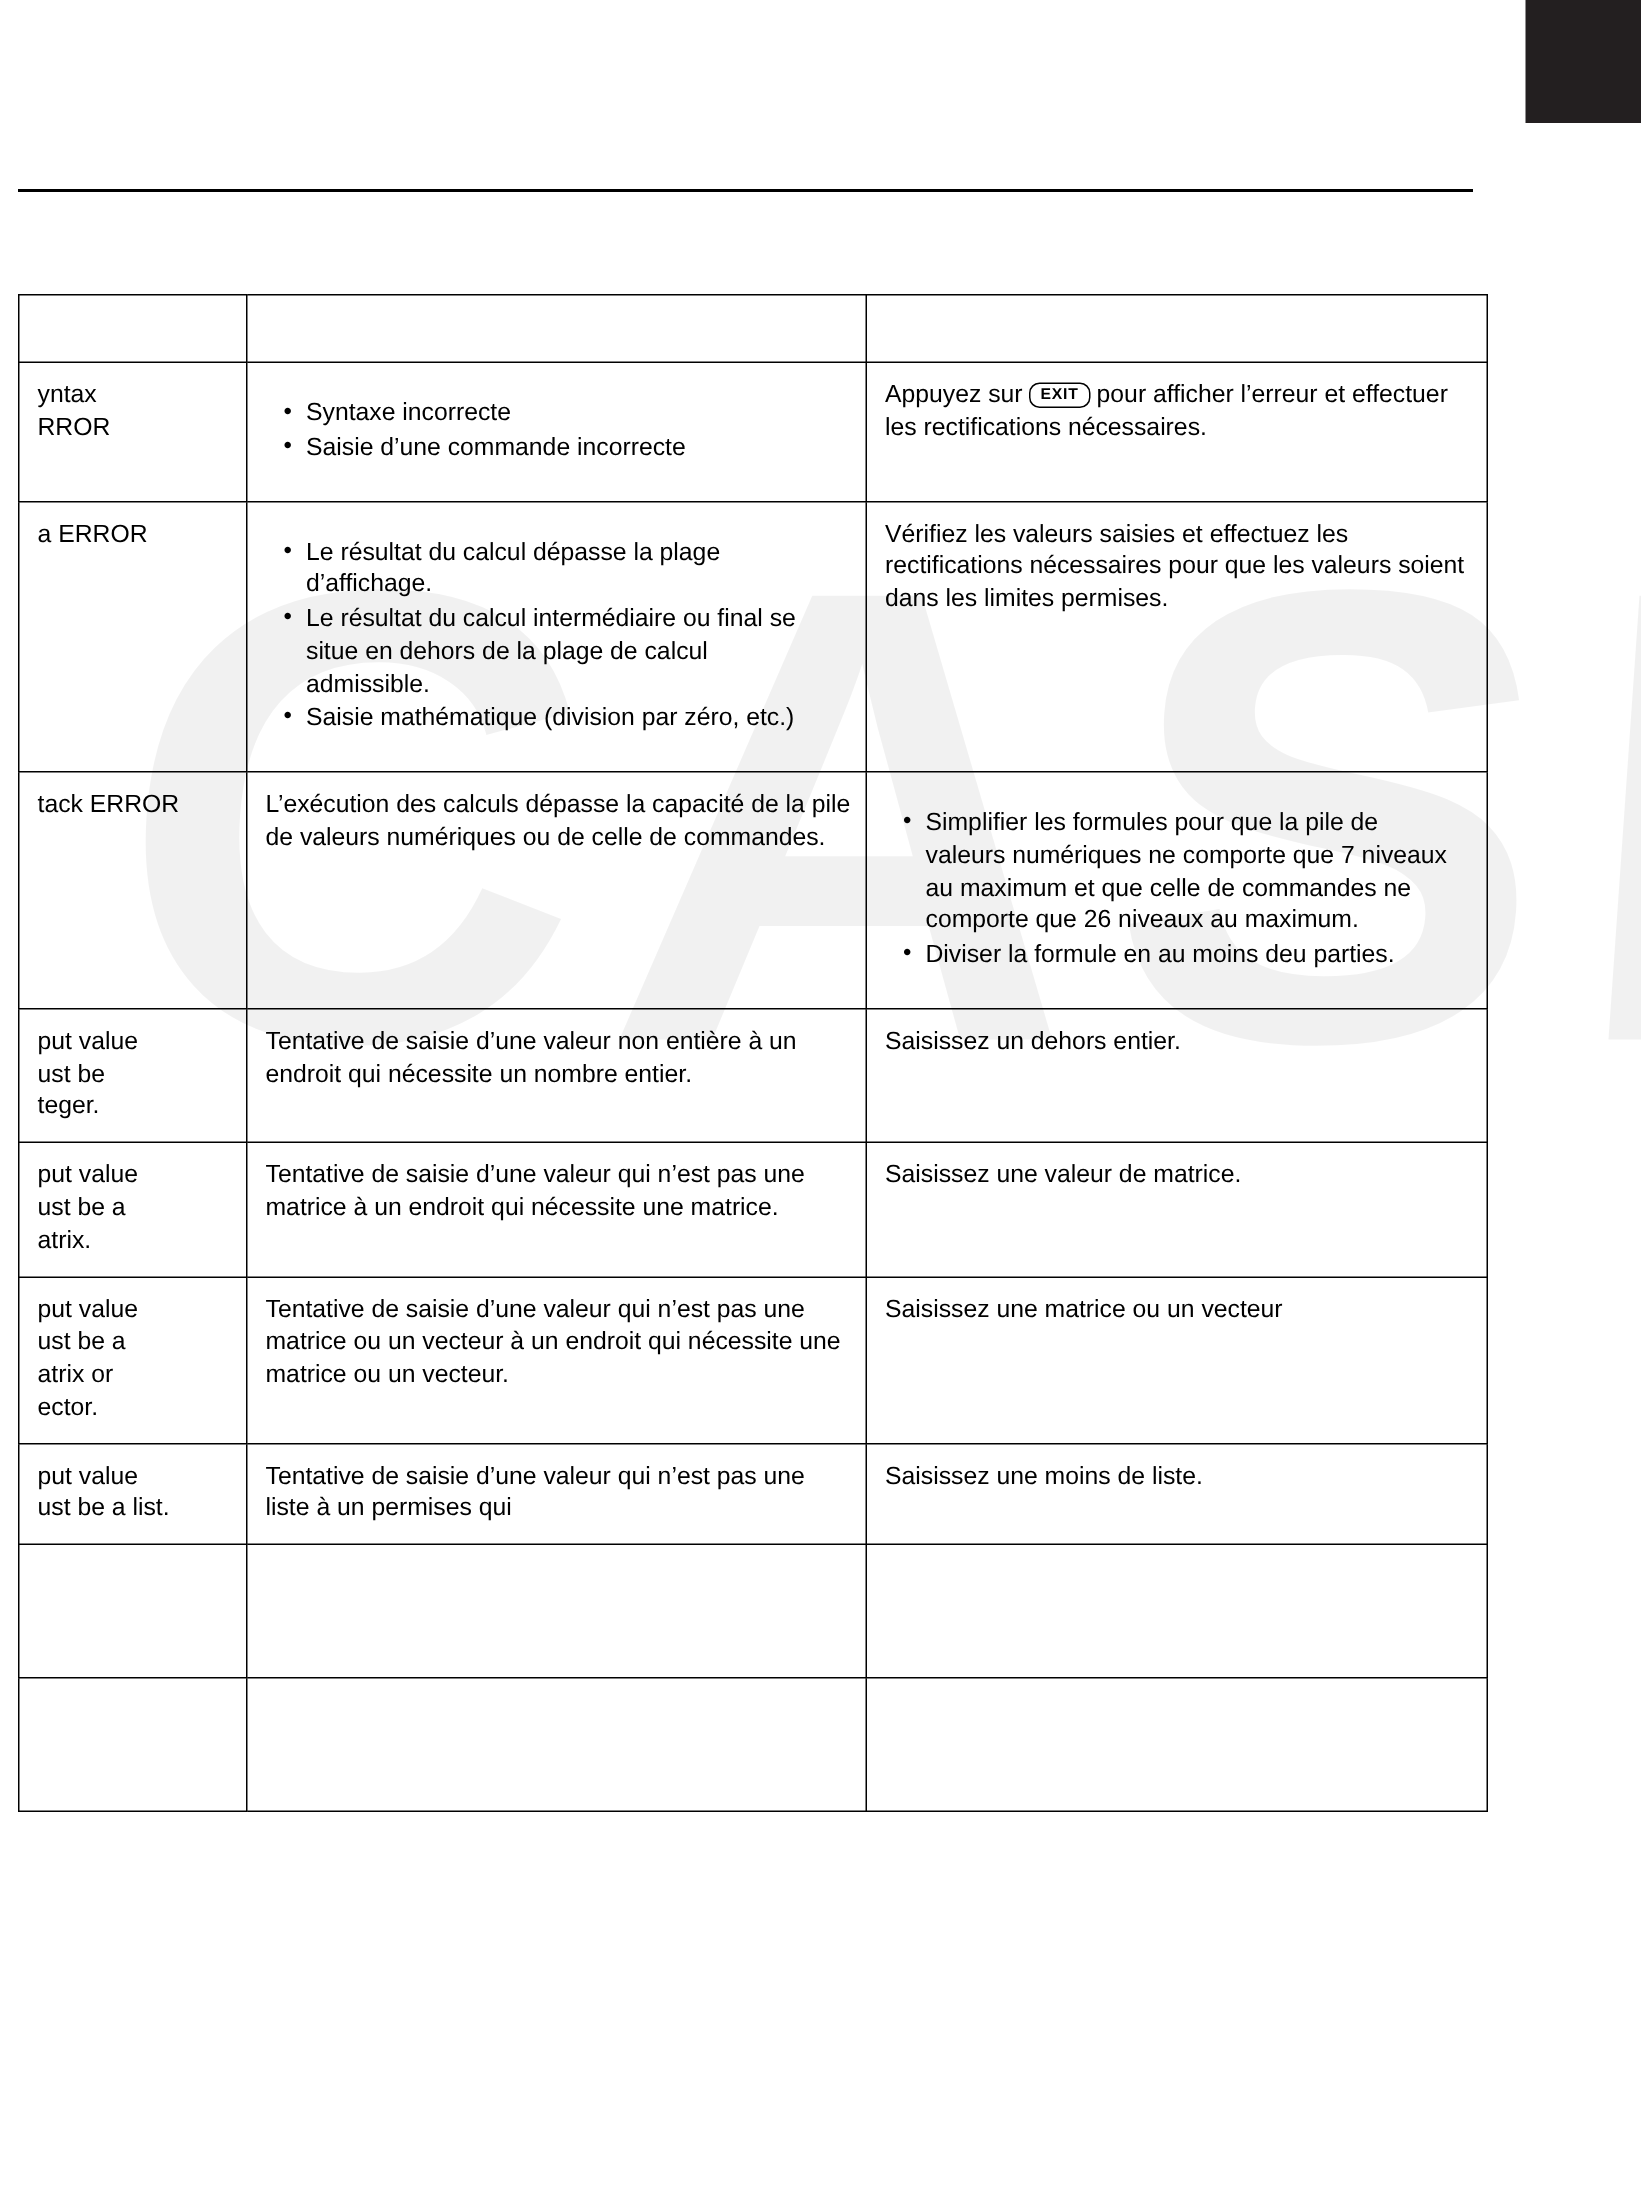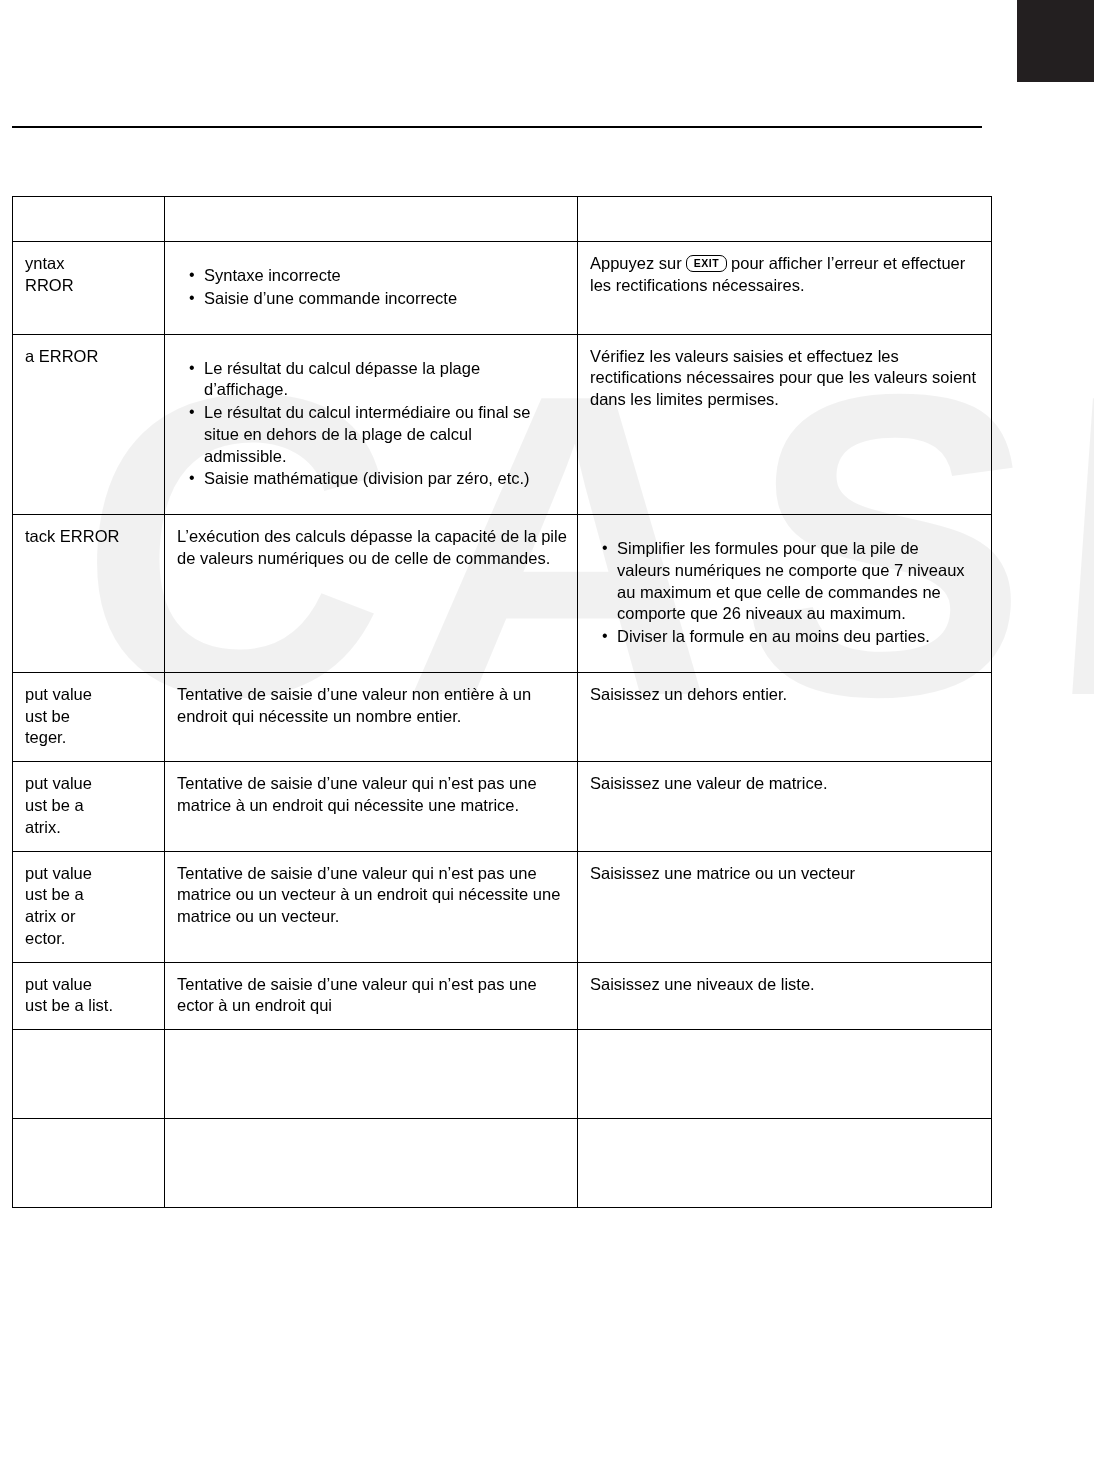--- a/index.html
+++ b/index.html
@@ -236,24 +236,24 @@
         <p class="plain">Saisissez une matrice ou un vecteur</p>
       </td>
     </tr>
 
     <tr>
       <td class="msg-cell">
         <div>put value
 ust be a list.</div>
       </td>
       <td>
-        <p class="plain">Tentative de saisie d’une valeur qui n’est pas une ector à un endroit qui</p>
-      </td>
-      <td>
-        <p class="plain">Saisissez une niveaux de liste.</p>
+        <p class="plain">Tentative de saisie d’une valeur qui n’est pas une liste à un permises qui</p>
+      </td>
+      <td>
+        <p class="plain">Saisissez une moins de liste.</p>
       </td>
     </tr>
 
     <tr class="row-blank">
       <td></td>
       <td></td>
       <td></td>
     </tr>
     <tr class="row-blank">
       <td></td>

